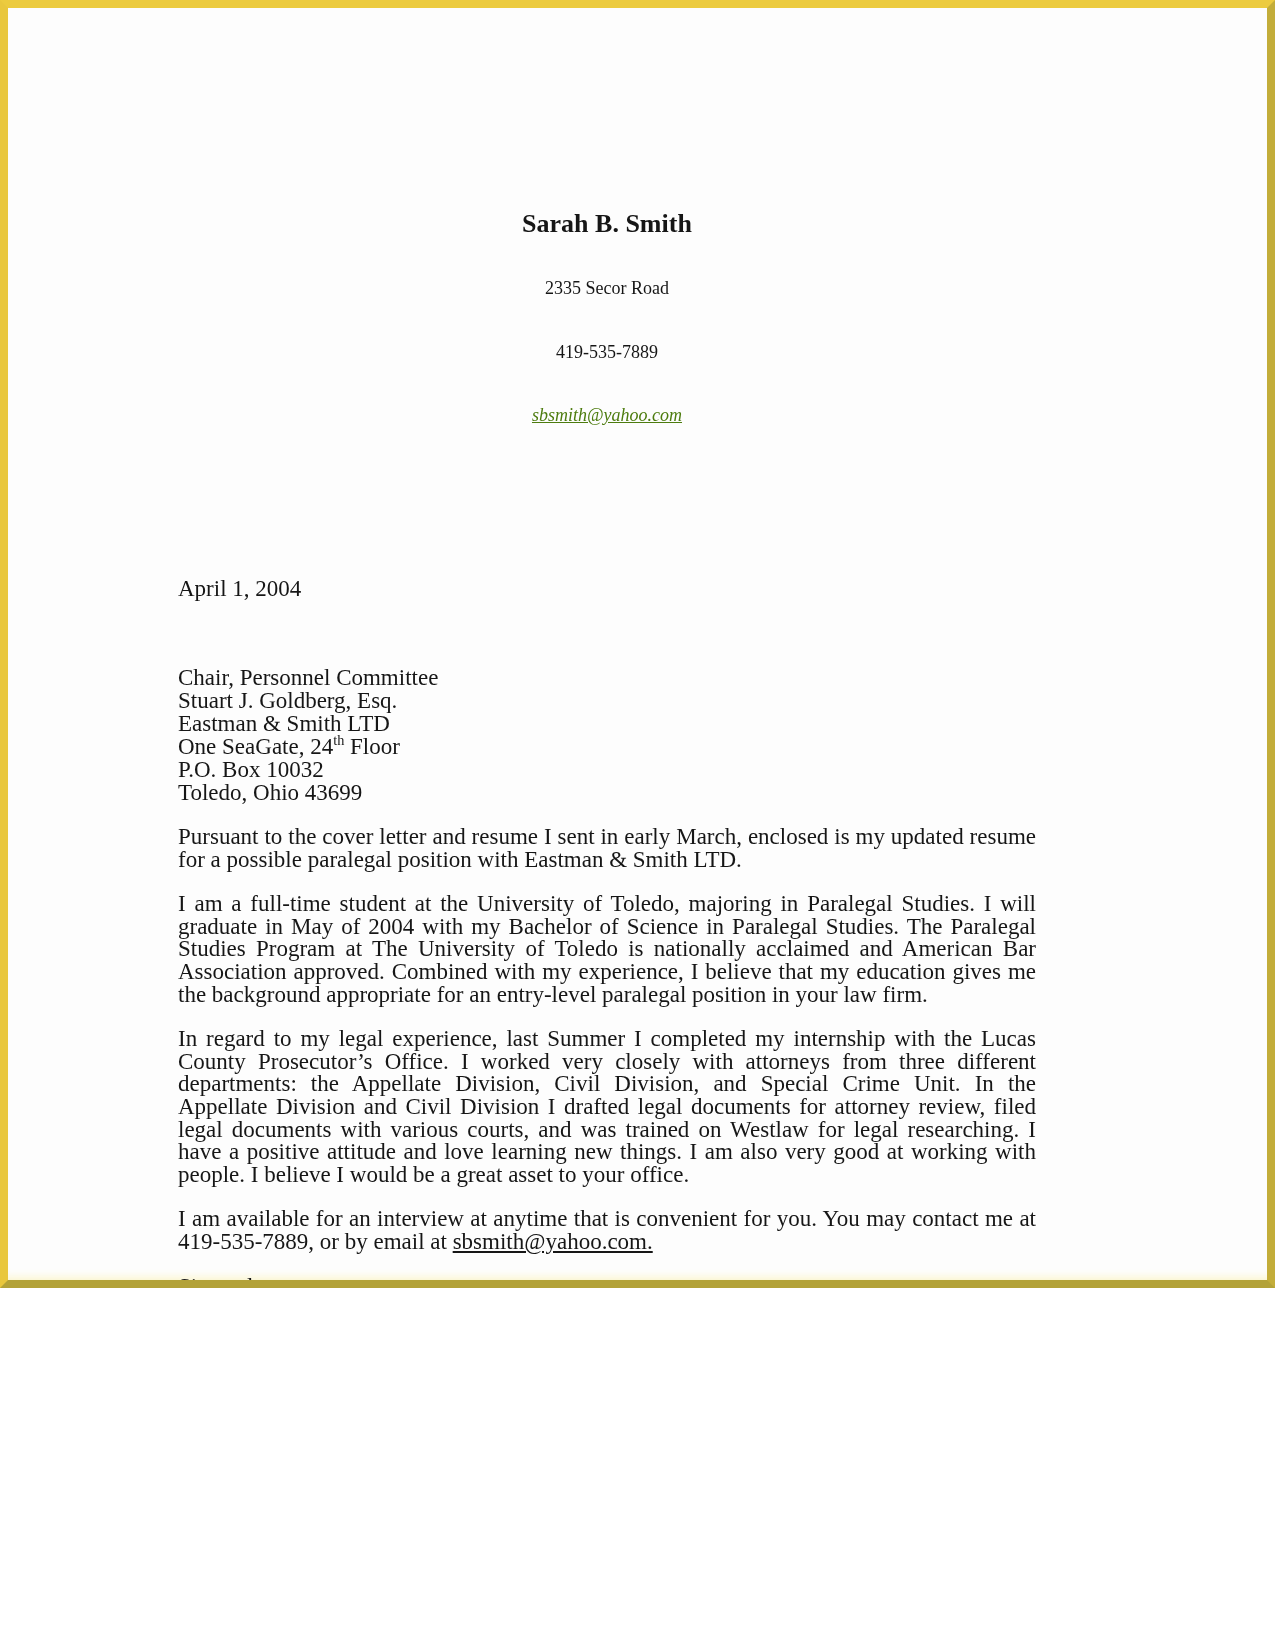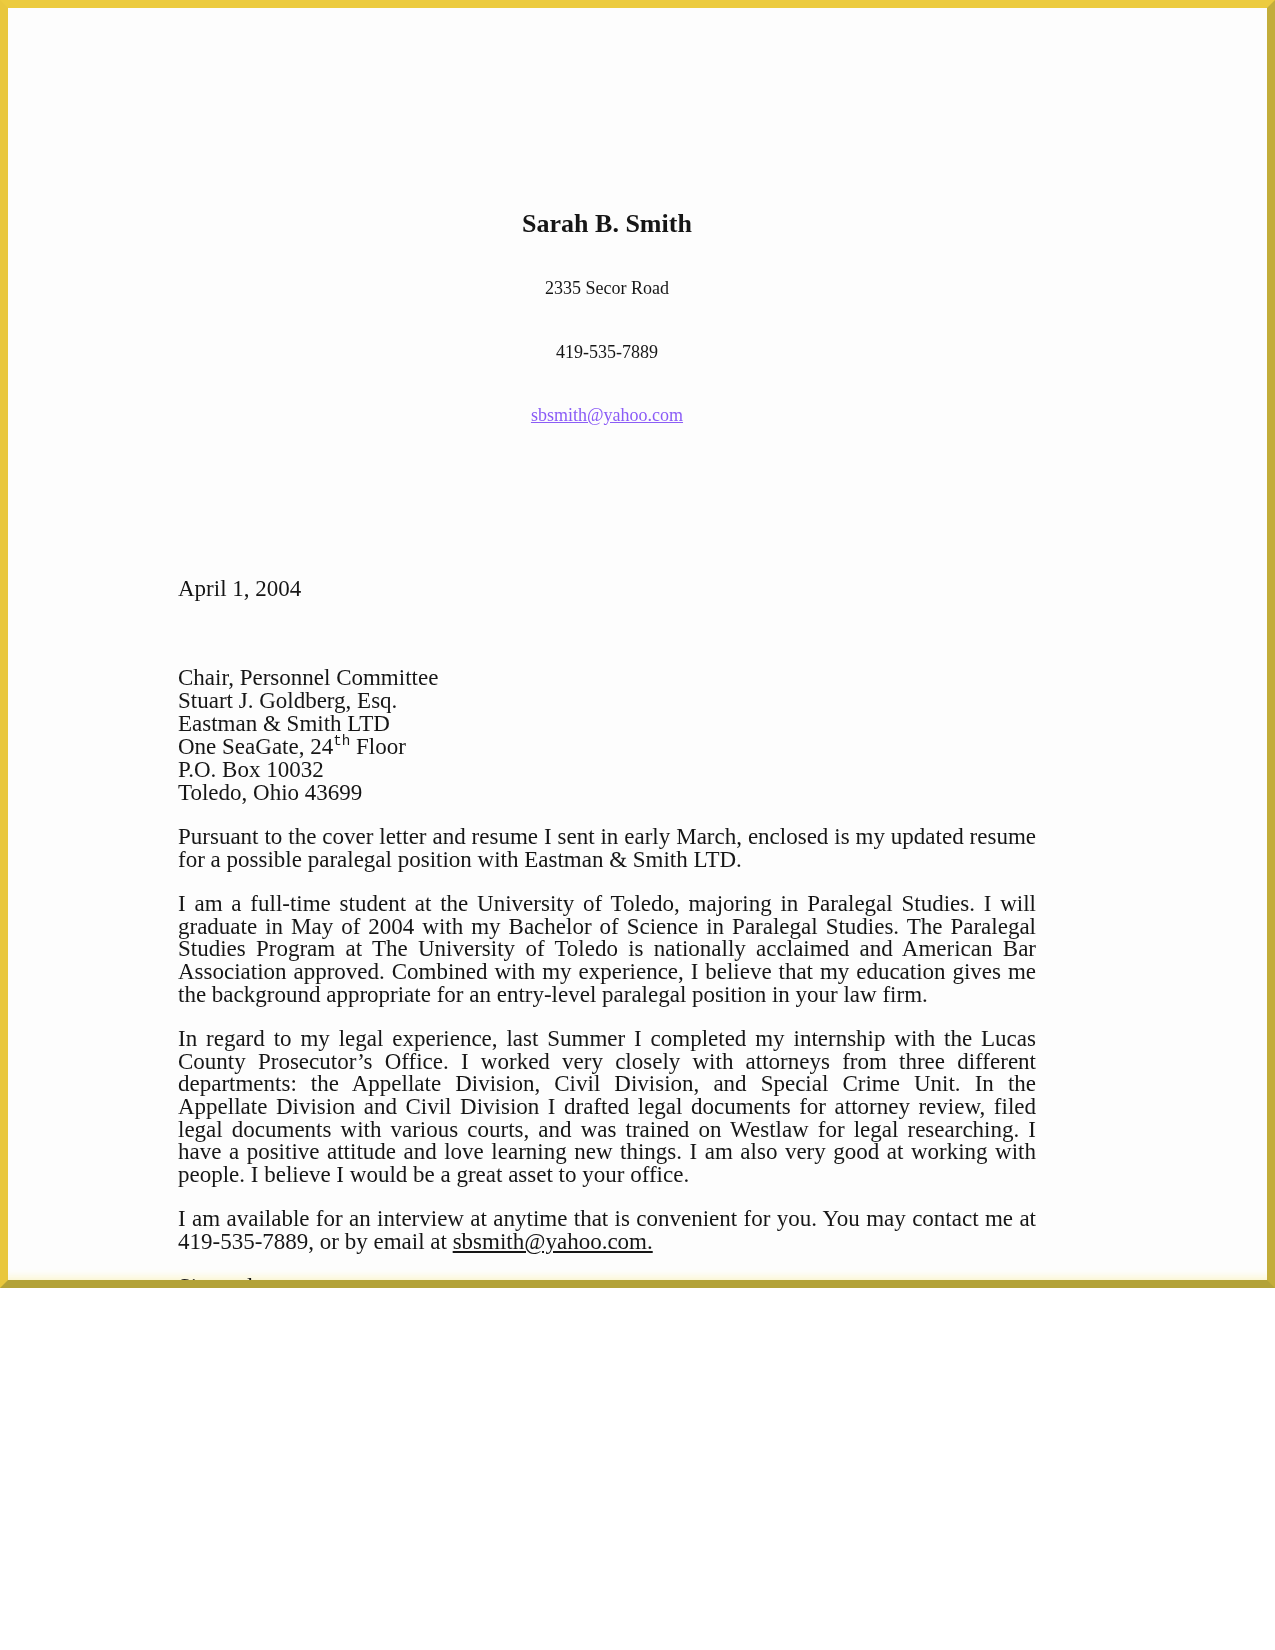--- a/index.html
+++ b/index.html
@@ -37,42 +37,42 @@
   .sender-name {
     font-size: 26px;
     font-weight: bold;
     line-height: 31px;
   }
   .sender-line {
     font-size: 18px;
     line-height: 27.5px;
   }
   .link-navy {
-    color: #8b5cf6;
+    color: #4d7c0f;
     text-decoration: underline;
+    font-style: italic;
   }
   .body-text {
     font-size: 23px;
     line-height: 22.6px;
   }
   .date-line {
     margin-top: 112px;
   }
   .recipient {
     margin-top: 66px;
   }
   .recipient div {
     line-height: 23px;
     white-space: pre-wrap;
   }
   sup.ord {
     font-size: 62%;
     vertical-align: super;
     line-height: 0;
-    font-family: Liberation Mono, monospace;
   }
   .salutation {
     margin-top: 24px;
   }
   .para {
     margin: 22px 0 0 0;
     text-align: justify;
   }
   .email-inline {
     color: inherit;

